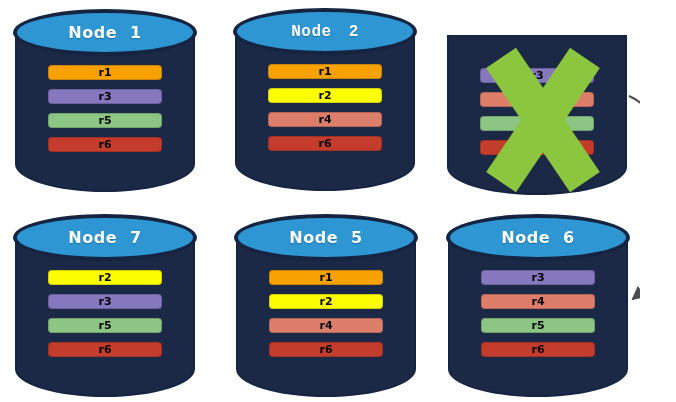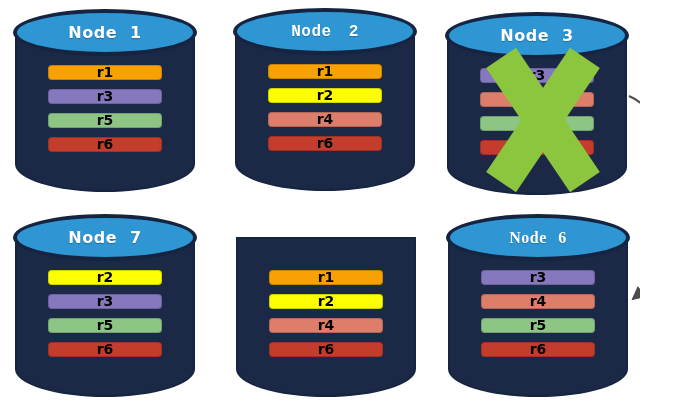--- a/index.html
+++ b/index.html
@@ -12,21 +12,21 @@
   .cyl-top{position:absolute;left:0;right:0;top:0;height:47px;z-index:3;
            border:4px solid;box-sizing:border-box;border-radius:50%;
            display:flex;align-items:center;justify-content:center;}
   .node-title{font-size:16px;font-weight:bold;word-spacing:7px;letter-spacing:.5px;
               text-shadow:0 1px 1px rgba(0,0,0,.25);}
   .bars{position:absolute;left:0;right:0;top:56px;z-index:2;
         display:flex;flex-direction:column;align-items:center;gap:9px;}
   .bar{width:114px;height:15px;border-radius:4px;
        display:flex;align-items:center;justify-content:center;
        box-shadow:inset 0 0 0 1px rgba(0,0,0,.18);}
-  .bar-label{font-size:14px;font-weight:bold;line-height:15px;}
+  .bar-label{font-size:11px;font-weight:bold;line-height:15px;}
   .x-mark{position:absolute;left:0;top:0;width:184px;height:183px;z-index:4;}
   .x-leg{position:absolute;left:80px;top:33px;width:36px;height:150px;}
   .x-leg-a{transform:rotate(34deg);}
   .x-leg-b{transform:rotate(-34deg);}
   .arrow-layer{position:absolute;left:0;top:0;width:676px;height:402px;z-index:5;pointer-events:none;}
 </style>
 </head>
 <body>
 
 <div class="canvas">
@@ -68,23 +68,20 @@
         <span class="bar-label" style="color: rgb(0, 0, 0);">r4</span>
         </div>
       <div class="bar" style="background-color: rgb(196, 60, 43);">
         <span class="bar-label" style="color: rgb(0, 0, 0);">r6</span>
         </div>
     </div>
   </div>
 
   <div class="node" style="left:445px;top:12px;">
     <div class="cyl-body" style="background-color: rgb(27, 40, 70); border-color: rgb(21, 36, 65);"></div>
-    <div class="cyl-top" style="background-color: rgb(46, 150, 211); border-color: rgb(21, 36, 65);">
-      <span class="node-title" style="color: rgb(255, 255, 255);">Node 3</span>
-    </div>
     <div class="bars">
       <div class="bar" style="background-color: rgb(134, 120, 190);">
         <span class="bar-label" style="color: rgb(0, 0, 0);">r3</span>
         </div>
       <div class="bar" style="background-color: rgb(221, 126, 107);">
         <span class="bar-label" style="color: rgb(0, 0, 0);">r4</span>
         </div>
       <div class="bar" style="background-color: rgb(141, 198, 132);">
         <span class="bar-label" style="color: rgb(0, 0, 0);">r5</span>
         </div>
@@ -114,40 +111,43 @@
         <span class="bar-label" style="color: rgb(0, 0, 0);">r5</span>
         </div>
       <div class="bar" style="background-color: rgb(196, 60, 43);">
         <span class="bar-label" style="color: rgb(0, 0, 0);">r6</span>
         </div>
     </div>
   </div>
 
   <div class="node" style="left:234px;top:214px;">
     <div class="cyl-body" style="background-color: rgb(27, 40, 70); border-color: rgb(21, 36, 65);"></div>
+    <div class="cyl-top" style="background-color: rgb(46, 150, 211); border-color: rgb(21, 36, 65);">
+      <span class="node-title" style="color: rgb(255, 255, 255);">Node 5</span>
+    </div>
     <div class="bars">
       <div class="bar" style="background-color: rgb(247, 161, 2);">
         <span class="bar-label" style="color: rgb(0, 0, 0);">r1</span>
         </div>
       <div class="bar" style="background-color: rgb(253, 255, 0);">
         <span class="bar-label" style="color: rgb(0, 0, 0);">r2</span>
         </div>
       <div class="bar" style="background-color: rgb(221, 126, 107);">
         <span class="bar-label" style="color: rgb(0, 0, 0);">r4</span>
         </div>
       <div class="bar" style="background-color: rgb(196, 60, 43);">
         <span class="bar-label" style="color: rgb(0, 0, 0);">r6</span>
         </div>
     </div>
   </div>
 
   <div class="node" style="left:446px;top:214px;">
     <div class="cyl-body" style="background-color: rgb(27, 40, 70); border-color: rgb(21, 36, 65);"></div>
     <div class="cyl-top" style="background-color: rgb(46, 150, 211); border-color: rgb(21, 36, 65);">
-      <span class="node-title" style="color: rgb(255, 255, 255); font-family: Liberation Serif, serif;">Node 6</span>
+      <span class="node-title" style="color: rgb(255, 255, 255);">Node 6</span>
     </div>
     <div class="bars">
       <div class="bar" style="background-color: rgb(134, 120, 190);">
         <span class="bar-label" style="color: rgb(0, 0, 0);">r3</span>
         </div>
       <div class="bar" style="background-color: rgb(221, 126, 107);">
         <span class="bar-label" style="color: rgb(0, 0, 0);">r4</span>
         </div>
       <div class="bar" style="background-color: rgb(141, 198, 132);">
         <span class="bar-label" style="color: rgb(0, 0, 0);">r5</span>

